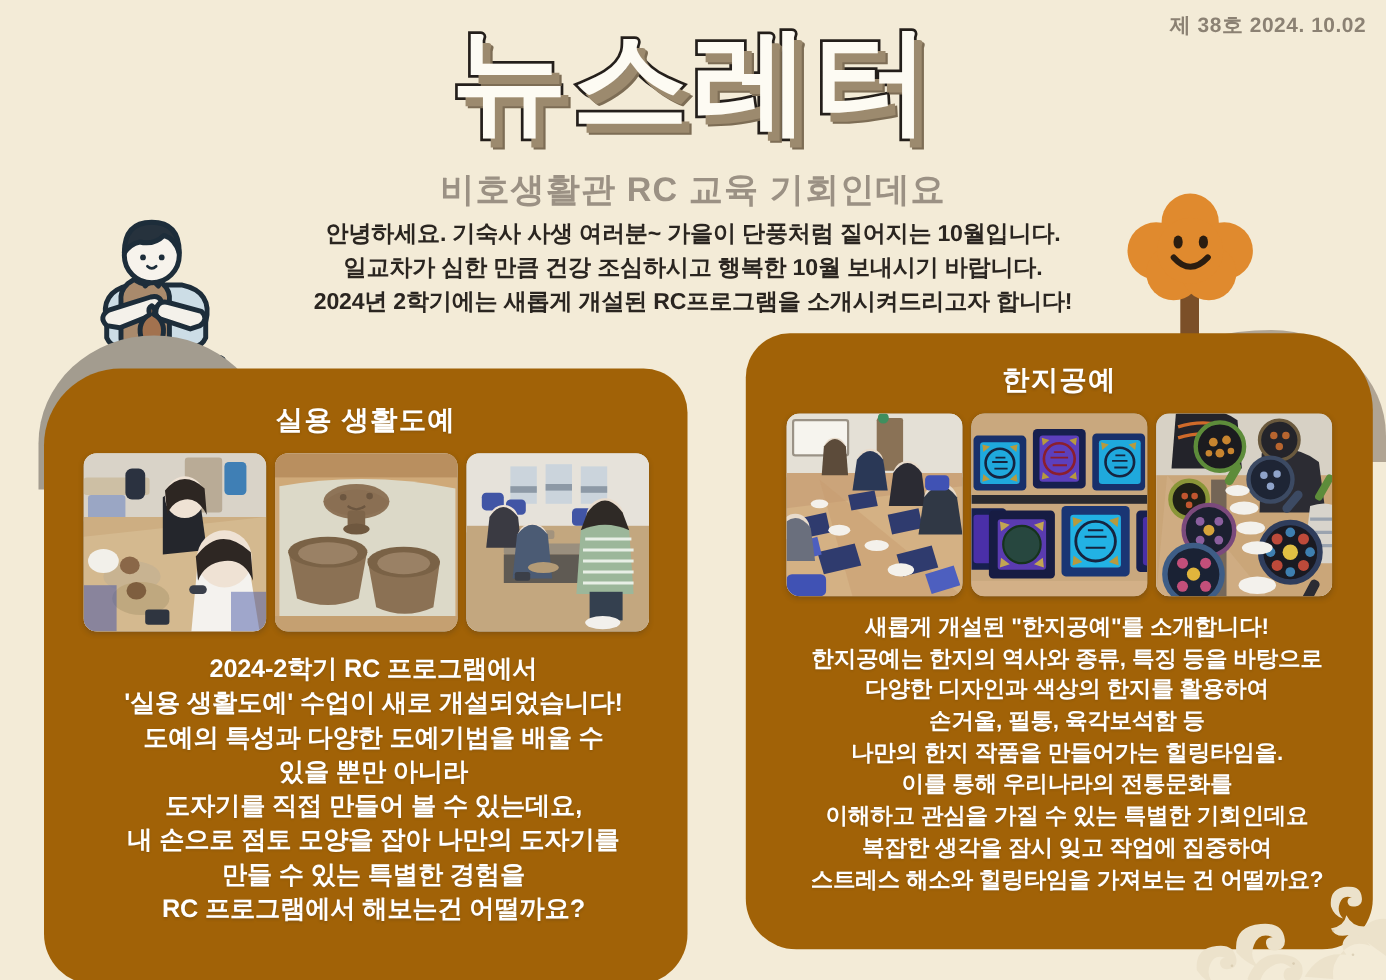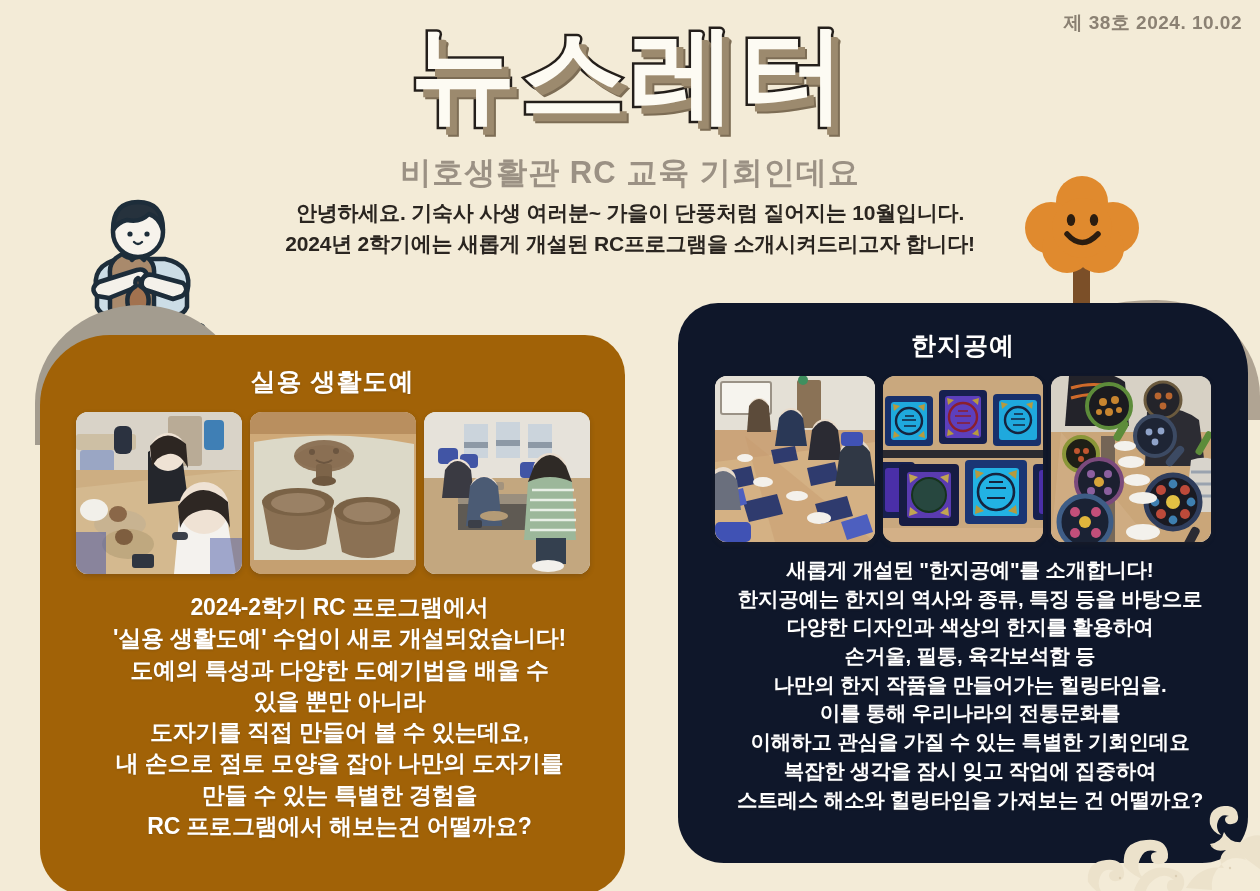--- a/index.html
+++ b/index.html
@@ -110,21 +110,21 @@
   .card-left {
     left: 40px; top: 303px;
     width: 585px; height: 560px;
     background: #a16207;
     border-radius: 70px 40px 46px 46px;
     margin-top: 32px;
   }
   .card-right {
     left: 678px; top: 303px;
     width: 570px; height: 560px;
-    background: #0f172a;
+    background: #a16207;
     border-radius: 40px 70px 46px 46px;
   }
   .card-title {
     text-align: center;
     font-size: 25px;
     font-weight: 900;
     color: #ffffff;
     letter-spacing: 1px;
     text-shadow: 0 1px 2px rgba(60,50,40,.28);
   }
@@ -179,20 +179,21 @@
 <div id="poster">
 
   <div class="issue-line">제 38호 2024. 10.02</div>
 
   <div class="masthead">뉴스레터</div>
 
   <div class="subtitle">비호생활관 RC 교육 기회인데요</div>
 
   <div class="intro">
     <div>안녕하세요. 기숙사 사생 여러분~ 가을이 단풍처럼 짙어지는 10월입니다.</div>
+    <div>일교차가 심한 만큼 건강 조심하시고 행복한 10월 보내시기 바랍니다.</div>
     <div>2024년 2학기에는 새롭게 개설된 RC프로그램을 소개시켜드리고자 합니다!</div>
   </div>
 
   <div class="ground-left"></div>
   <div class="ground-right"></div>
 
   <div class="potter">
     <svg viewBox="0 0 180 165" xmlns="http://www.w3.org/2000/svg">
       <g stroke="#1d2d3a" stroke-width="4.5" stroke-linejoin="round" stroke-linecap="round">
 

